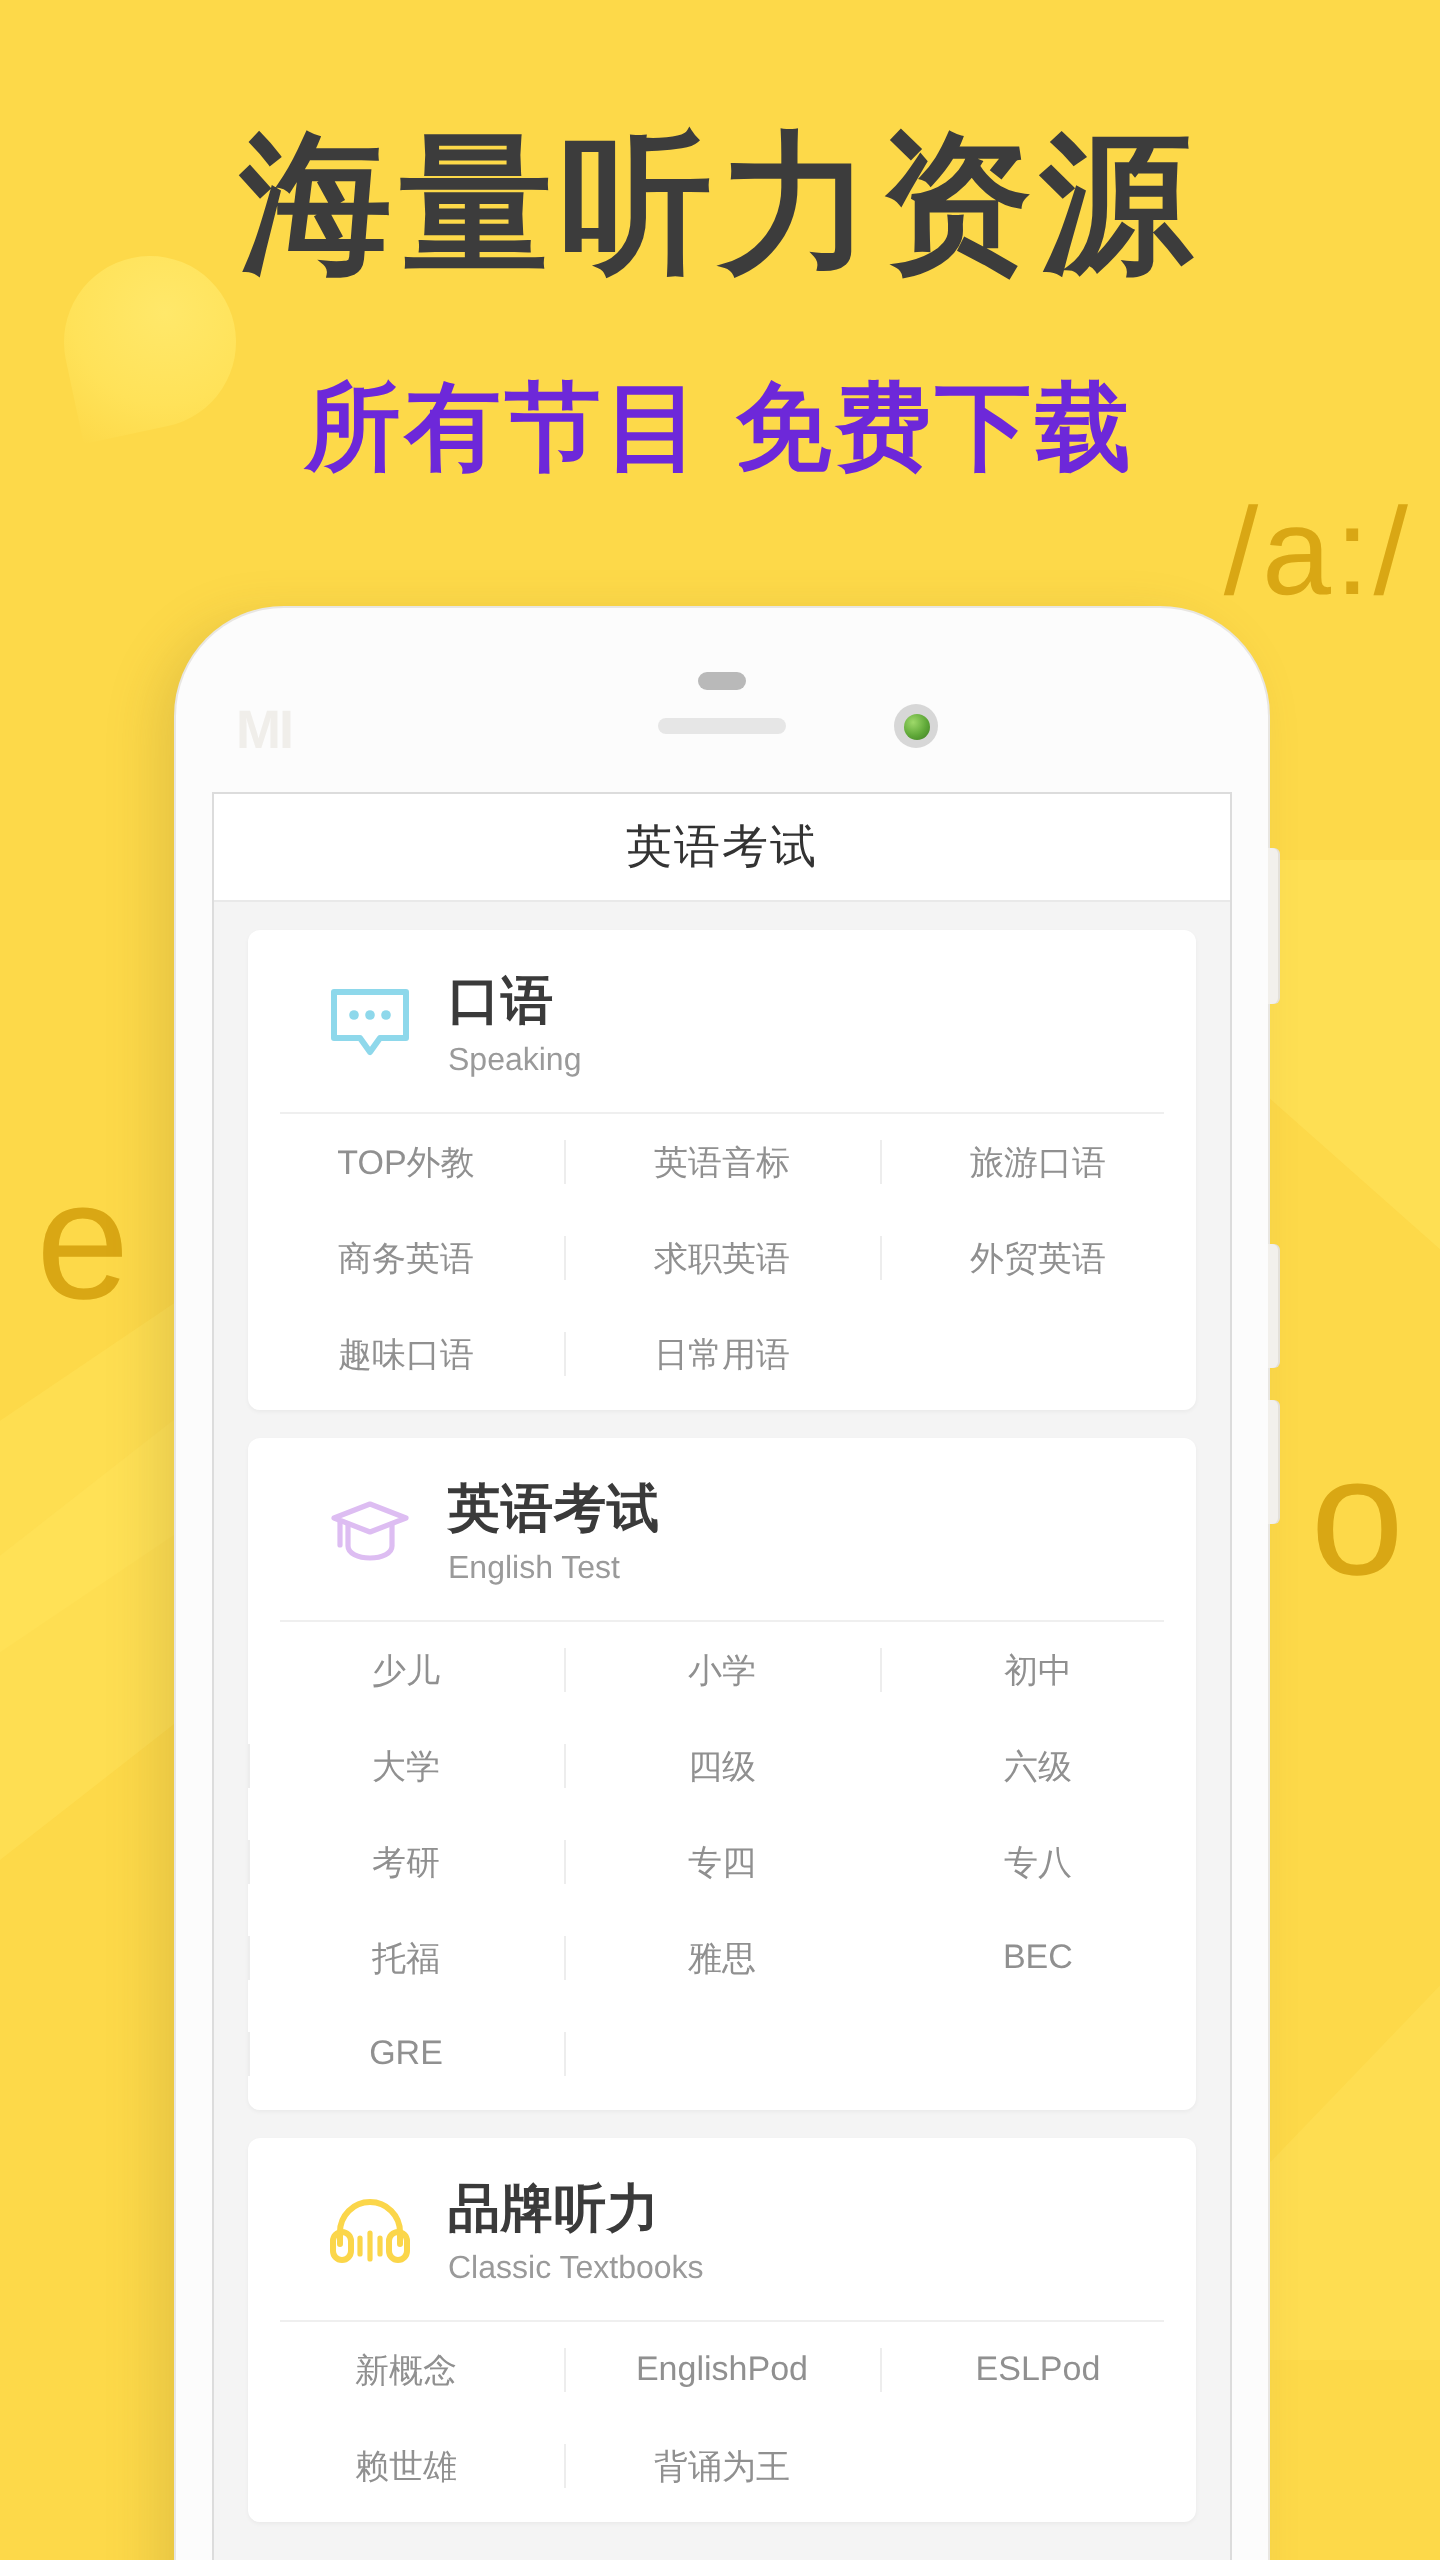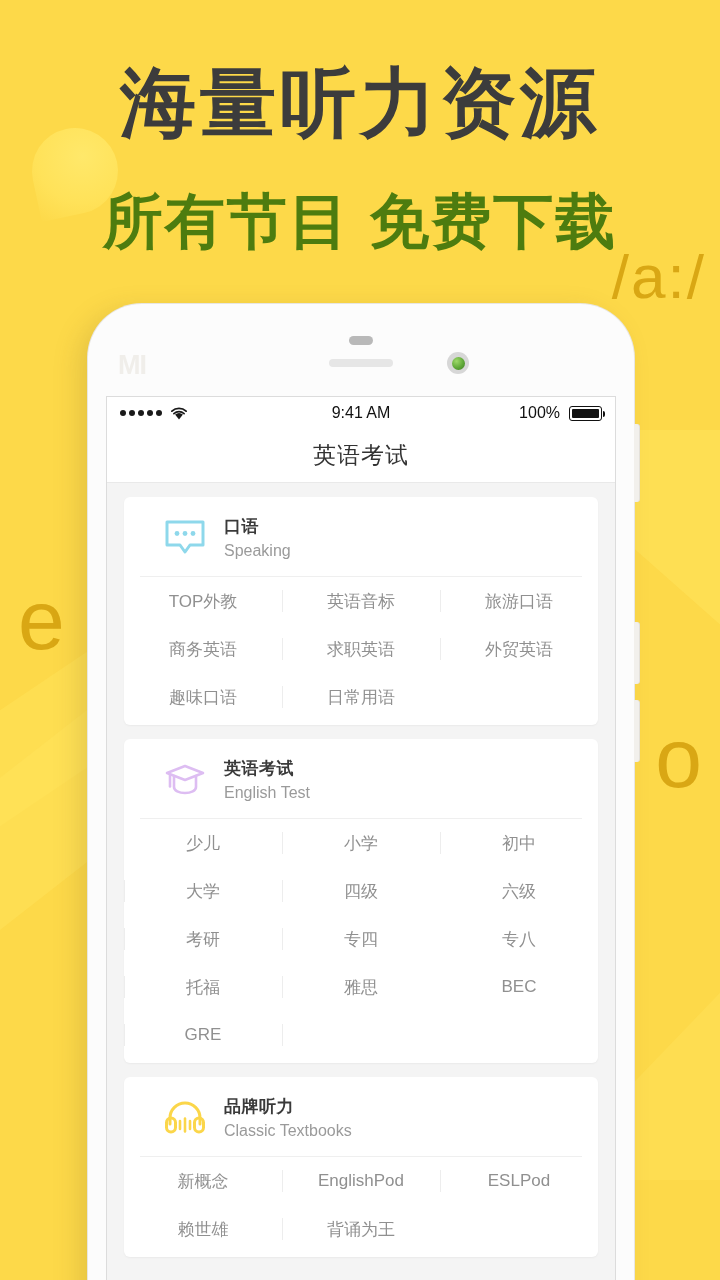--- a/index.html
+++ b/index.html
@@ -50,21 +50,21 @@
   #deco-o{ right:18px; top:716px; font-size:84px; }
 
   
   #headline{
     position:absolute; left:0; top:62px; width:720px; text-align:center;
     font-size:76px; font-weight:700; color:#3C3C3C; letter-spacing:4px;
     line-height:1.08; white-space:nowrap;
   }
   #subhead{
     position:absolute; left:0; top:182px; width:720px; text-align:center;
-    font-size:60px; font-weight:700; color:#4d7c0f; letter-spacing:2px;
+    font-size:48px; font-weight:700; color:#6d28d9; letter-spacing:2px;
     white-space:nowrap;
   }
 
   
   #phone{
     position:absolute; left:88px; top:304px; width:546px; height:1010px;
     background:#FCFCFC;
     border-radius:54px 54px 0 0;
     box-shadow:0 0 0 1px #E8E6E2, -10px 6px 26px rgba(120,100,40,.18);
   }
@@ -148,21 +148,21 @@
     overflow:hidden;
   }
   .card-head{
     display:flex; align-items:center; gap:16px;
     padding:18px 0 16px 22px;
     border-bottom:1px solid #EFEFEF; margin:0 16px;
   }
   .card-icon{ width:46px; height:40px; flex:none;
               display:flex; align-items:center; justify-content:center; }
   .card-titles{ display:flex; flex-direction:column; gap:4px; }
-  .card-cn{ font-size:17px; color:#3A3A3A; font-weight:700; letter-spacing:.5px; }
+  .card-cn{ font-size:26px; color:#3A3A3A; font-weight:700; letter-spacing:.5px; }
   .card-en{ font-size:16px; color:#9A9A9A; font-weight:400; }
 
   .grid{ display:flex; flex-wrap:wrap; padding:0 0 4px 0; }
   .grid-cell{
     width:33.3333%; height:48px;
     display:flex; align-items:center; justify-content:center;
     font-size:17px; color:#909090; position:relative;
   }
   .grid-cell:not(.c0)::before{
     content:""; position:absolute; left:0; top:13px;
@@ -193,37 +193,20 @@
     <div class="side-btn" id="btn-volup"></div>
     <div class="side-btn" id="btn-voldn"></div>
 
     <div id="mi-logo">MI</div>
     <div id="sensor-dot"></div>
     <div id="earpiece"></div>
     <div id="front-cam"></div>
 
     <div id="screen">
 
-      <div id="statusbar">
-        <div id="sig-dots">
-          <i></i>
-            <i></i>
-            <i></i>
-            <i></i>
-            <i></i>
-        </div>
-        <svg id="wifi-icon" width="20" height="15" viewBox="0 0 20 15">
-          <path d="M10 13.4 L6.1 8.6 a6.2 6.2 0 0 1 7.8 0 Z" fill="#1A1A1A"></path>
-          <path d="M2.9 5.1 a10.6 10.6 0 0 1 14.2 0" stroke="#1A1A1A" stroke-width="1.9" fill="none" stroke-linecap="round"></path>
-          <path d="M4.9 7.6 a7.8 7.8 0 0 1 10.2 0" stroke="#1A1A1A" stroke-width="1.7" fill="none" stroke-linecap="round"></path>
-        </svg>
-        <div id="sb-time">9:41 AM</div>
-        <div id="sb-batt-pct">100%</div>
-        <div id="batt-icon"></div>
-      </div>
 
       <div id="navbar">
         <div id="nav-title">英语考试</div>
       </div>
 
       <div id="content">
 
         <div class="cat-card">
           <div class="card-head">
             <div class="card-icon">

